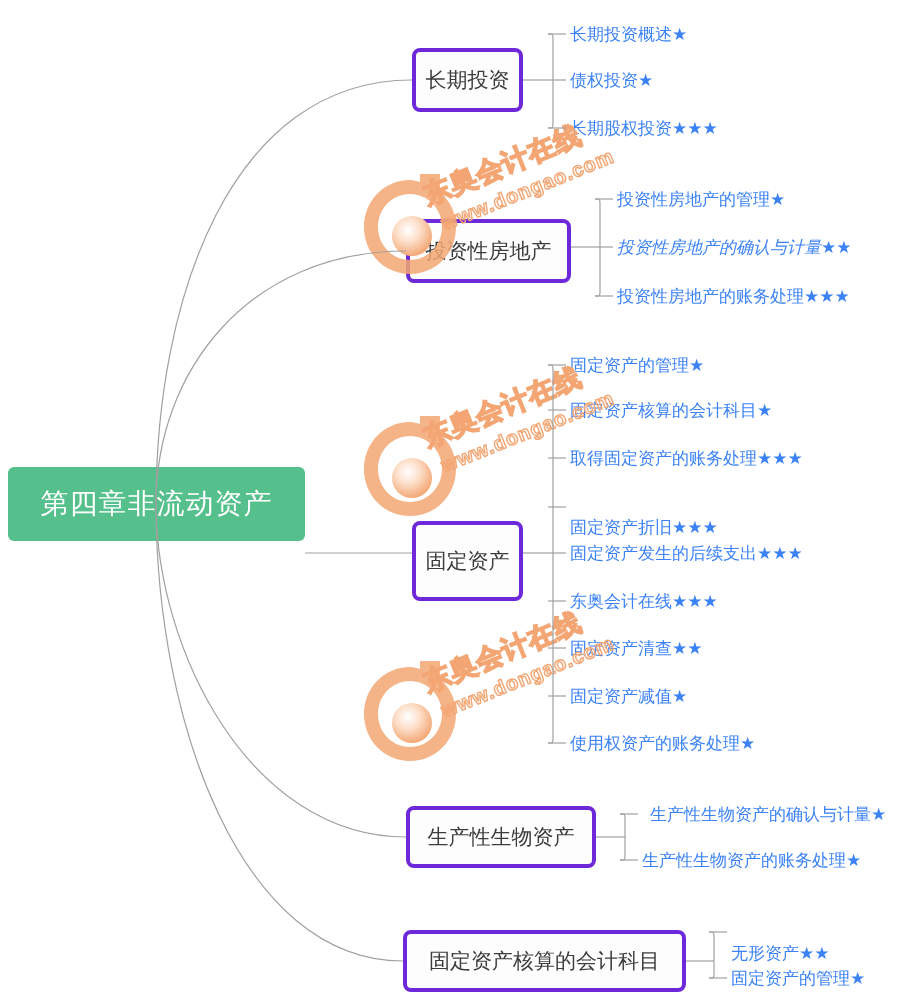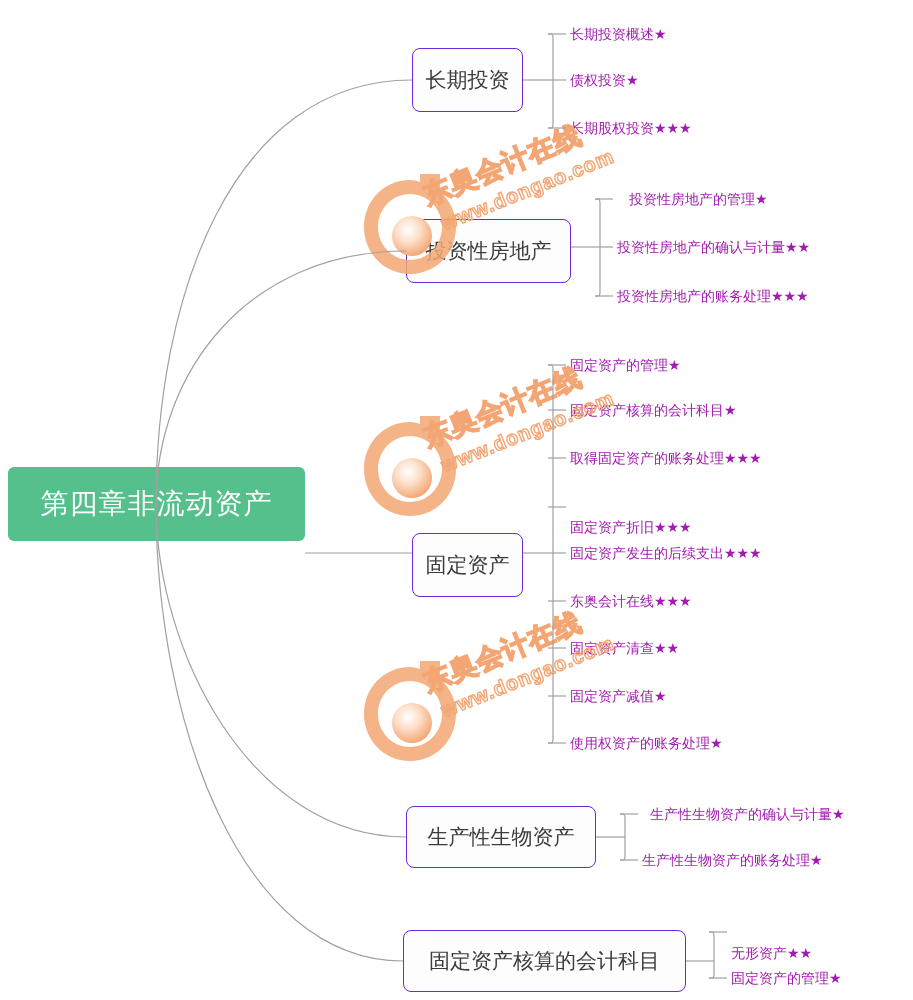--- a/index.html
+++ b/index.html
@@ -44,35 +44,35 @@
     font-size: 28px;
     letter-spacing: 1px;
     white-space: nowrap;
   }
 
   
   .branch-node {
     position: absolute;
     box-sizing: border-box;
     background: #fdfdfd;
-    border: 1px solid #6d28d9;
+    border: 4px solid #6d28d9;
     border-radius: 8px;
     color: #3c3c3c;
     display: flex;
     align-items: center;
     justify-content: center;
     font-size: 21px;
     white-space: nowrap;
   }
 
   
   .leaf-label {
     position: absolute;
-    color: #a21caf;
-    font-size: 14px;
+    color: #3b82f6;
+    font-size: 17px;
     white-space: nowrap;
     line-height: 1;
     transform: translateY(-50%);
   }
   .leaf-label .stars {
     letter-spacing: 0px;
   }
 </style>
 </head>
 <body>
@@ -163,32 +163,32 @@
   </svg>
 
   <div class="node-layer">
 
     <div class="root-node" style="left:8px; top:467px; width:297px; height:74px;">第四章非流动资产</div>
 
     <div class="branch-node" style="left:412px; top:48px; width:111px; height:64px;">长期投资</div>
 
     <div class="branch-node" style="left:406px; top:219px; width:165px; height:64px;">投资性房地产</div>
 
-    <div class="branch-node" style="left:412px; top:533px; width:111px; height:64px;">固定资产</div>
+    <div class="branch-node" style="left:412px; top:521px; width:111px; height:80px;">固定资产</div>
 
     <div class="branch-node" style="left:406px; top:806px; width:190px; height:62px;">生产性生物资产</div>
 
     <div class="branch-node" style="left:403px; top:930px; width:283px; height:62px;">固定资产核算的会计科目</div>
 
     <div class="leaf-label" style="left:570px; top:34px;"><span>长期投资概述</span><span class="stars">★</span></div>
     <div class="leaf-label" style="left:570px; top:80px;"><span>债权投资</span><span class="stars">★</span></div>
     <div class="leaf-label" style="left:570px; top:128px;"><span>长期股权投资</span><span class="stars">★★★</span></div>
 
-    <div class="leaf-label" style="left:617px; top:199px;margin-left:12px;"><span>投资性房地产的管理</span><span class="stars">★</span></div>
-    <div class="leaf-label" style="left:617px; top:247px;"><span>投资性房地产的确认与计量</span><span class="stars">★★</span></div>
+    <div class="leaf-label" style="left:617px; top:199px;"><span>投资性房地产的管理</span><span class="stars">★</span></div>
+    <div class="leaf-label" style="left:617px; top:247px;font-style:italic;"><span>投资性房地产的确认与计量</span><span class="stars">★★</span></div>
     <div class="leaf-label" style="left:617px; top:296px;"><span>投资性房地产的账务处理</span><span class="stars">★★★</span></div>
 
     <div class="leaf-label" style="left:570px; top:365px;"><span>固定资产的管理</span><span class="stars">★</span></div>
     <div class="leaf-label" style="left:570px; top:410px;"><span>固定资产核算的会计科目</span><span class="stars">★</span></div>
     <div class="leaf-label" style="left:570px; top:458px;"><span>取得固定资产的账务处理</span><span class="stars">★★★</span></div>
     <div class="leaf-label" style="left:570px; top:507px;margin-top:20px;"><span>固定资产折旧</span><span class="stars">★★★</span></div>
     <div class="leaf-label" style="left:570px; top:553px;"><span>固定资产发生的后续支出</span><span class="stars">★★★</span></div>
     <div class="leaf-label" style="left:570px; top:601px;"><span>东奥会计在线</span><span class="stars">★★★</span></div>
     <div class="leaf-label" style="left:570px; top:648px;"><span>固定资产清查</span><span class="stars">★★</span></div>
     <div class="leaf-label" style="left:570px; top:696px;"><span>固定资产减值</span><span class="stars">★</span></div>

